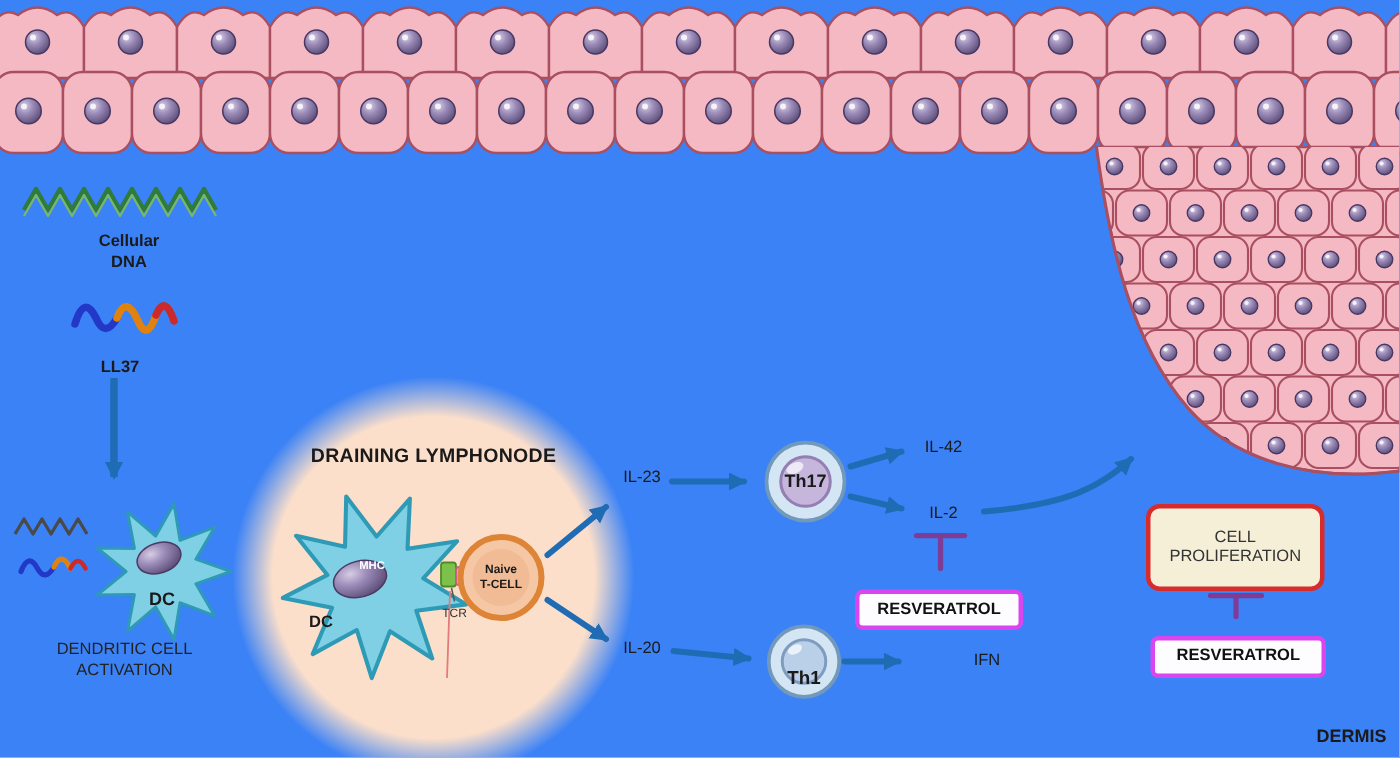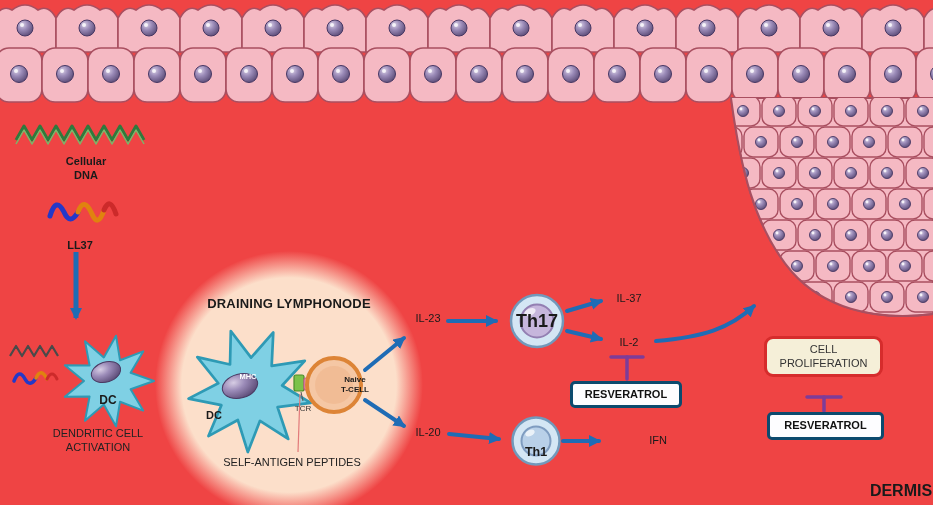--- a/index.html
+++ b/index.html
@@ -1,30 +1,30 @@
 <!DOCTYPE html>
 <html><head>
 <meta charset="utf-8">
 <style>
   * { margin:0; padding:0; box-sizing:border-box; }
   body { font-family:"Liberation Sans", sans-serif; background:#ffffff; }
-  .canvas { position:relative; width:933px; height:505px; background:#ef4444; overflow:hidden; }
+  .canvas { position:relative; width:933px; height:505px; background:#3b82f6; overflow:hidden; }
   .layer { position:absolute; left:0; top:0; }
   .lbl {
     position:absolute; transform:translate(-50%,-50%);
     text-align:center; color:#1a1a1a; white-space:pre-line; line-height:1.25;
     font-size:11px;
   }
   .bold { font-weight:bold; }
   .box {
     position:absolute; display:flex; align-items:center; justify-content:center;
     text-align:center; border-radius:5px; font-weight:bold; font-size:11px;
     color:#111; white-space:pre-line; line-height:1.2;
   }
-  .box-resveratrol { border:3px solid #0c4a6e; background:#fdfdff; }
+  .box-resveratrol { border:3px solid #d946ef; background:#fdfdff;margin-top:12px; }
   .box-proliferation { border:3px solid #d62c2c; background:#f5efd8; border-radius:9px; font-weight:normal; color:#333; }
 </style>
 </head>
 <body>
 
 <div class="canvas">
 
   <svg class="layer" width="933" height="505" viewBox="0 0 933 505">
     <defs>
       <radialGradient id="nucG" cx="35%" cy="30%" r="80%">
@@ -230,39 +230,38 @@
       <path d="M627,379 L627,357"></path>
       <path d="M611,357 L643,357"></path>
       <path d="M824,411 L824,397"></path>
       <path d="M807,397 L841,397"></path>
     </g>
   </svg>
 
   <div class="lbl bold" style="left:86px; top:169px;">Cellular
 DNA</div>
   <div class="lbl bold" style="left:80px; top:246px;">LL37</div>
-  <div class="lbl" style="left:98px; top:441px; color:#222;text-align:center;">DENDRITIC CELL
+  <div class="lbl" style="left:83px; top:441px; color:#222;text-align:center;">DENDRITIC CELL
 ACTIVATION</div>
   <div class="lbl bold" style="left:108px; top:400px; font-size:12px;">DC</div>
 
   <div class="lbl bold" style="left:289px; top:304px; font-size:13px; letter-spacing:0.2px;">DRAINING LYMPHONODE</div>
   <div class="lbl bold" style="left:214px; top:416px;">DC</div>
   <div class="lbl bold" style="left:248px; top:377px; font-size:7.5px; color:#ffffff;">MHC</div>
   <div class="lbl" style="left:303px; top:409px; font-size:8px; color:#333;text-align:right;">TCR</div>
-  <div class="lbl bold" style="left:334px; top:385px; font-size:8px;margin-left:21px;">Naive
+  <div class="lbl bold" style="left:334px; top:385px; font-size:8px;">Naive
 T-CELL</div>
-  <div class="lbl" style="left:292px; top:463px; color:#222;">SELF-ANTIGEN PEPTIDES</div>
 
   <div class="lbl" style="left:428px; top:319px;">IL-23</div>
   <div class="lbl" style="left:428px; top:433px;">IL-20</div>
-  <div class="lbl" style="left:629px; top:299px;">IL-37</div>
+  <div class="lbl" style="left:629px; top:299px;">IL-42</div>
   <div class="lbl" style="left:629px; top:343px;">IL-2</div>
   <div class="lbl" style="left:610px; top:441px;margin-left:48px;">IFN</div>
-  <div class="lbl bold" style="left:537px; top:321px; font-size:18px;">Th17</div>
+  <div class="lbl bold" style="left:537px; top:321px; font-size:12px;">Th17</div>
   <div class="lbl bold" style="left:536px; top:441px; font-size:12.5px;margin-top:12px;">Th1</div>
 
   <div class="box box-resveratrol" style="left:570px; top:381px; width:112px; height:27px;">RESVERATROL</div>
   <div class="box box-resveratrol" style="left:767px; top:412px; width:117px; height:28px;">RESVERATROL</div>
-  <div class="box box-proliferation" style="left:764px; top:336px; width:119px; height:41px;">CELL
+  <div class="box box-proliferation" style="left:764px; top:336px; width:119px; height:58px;">CELL
 PROLIFERATION</div>
 
-  <div class="lbl bold" style="left:901px; top:491px; font-size:16px;">DERMIS</div>
+  <div class="lbl bold" style="left:901px; top:491px; font-size:12px;">DERMIS</div>
 </div>
 
 </body></html>

